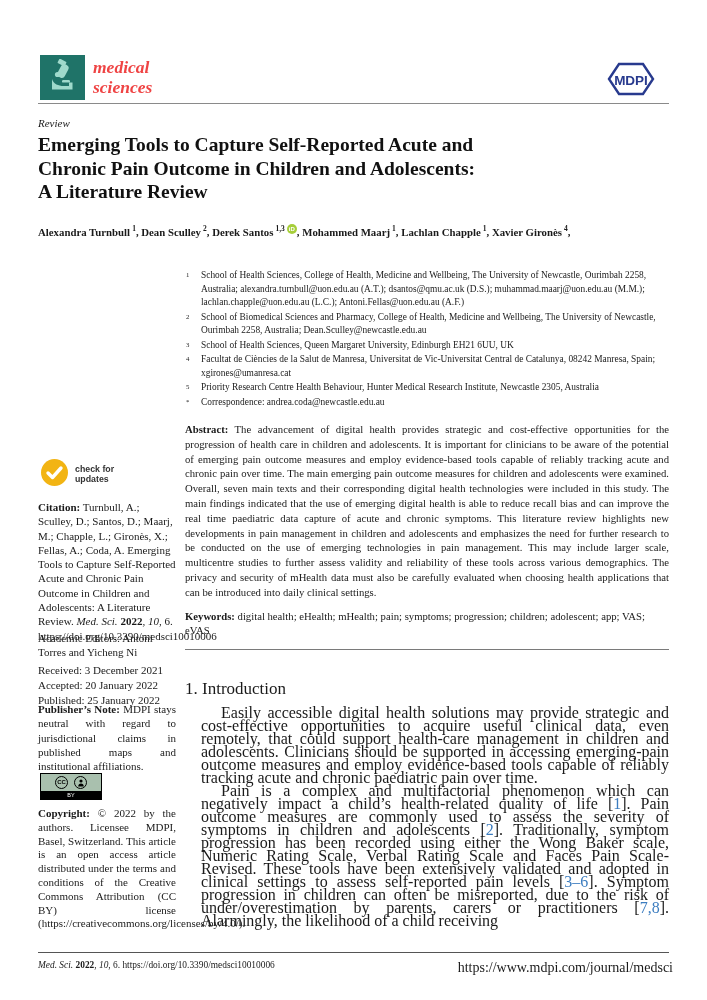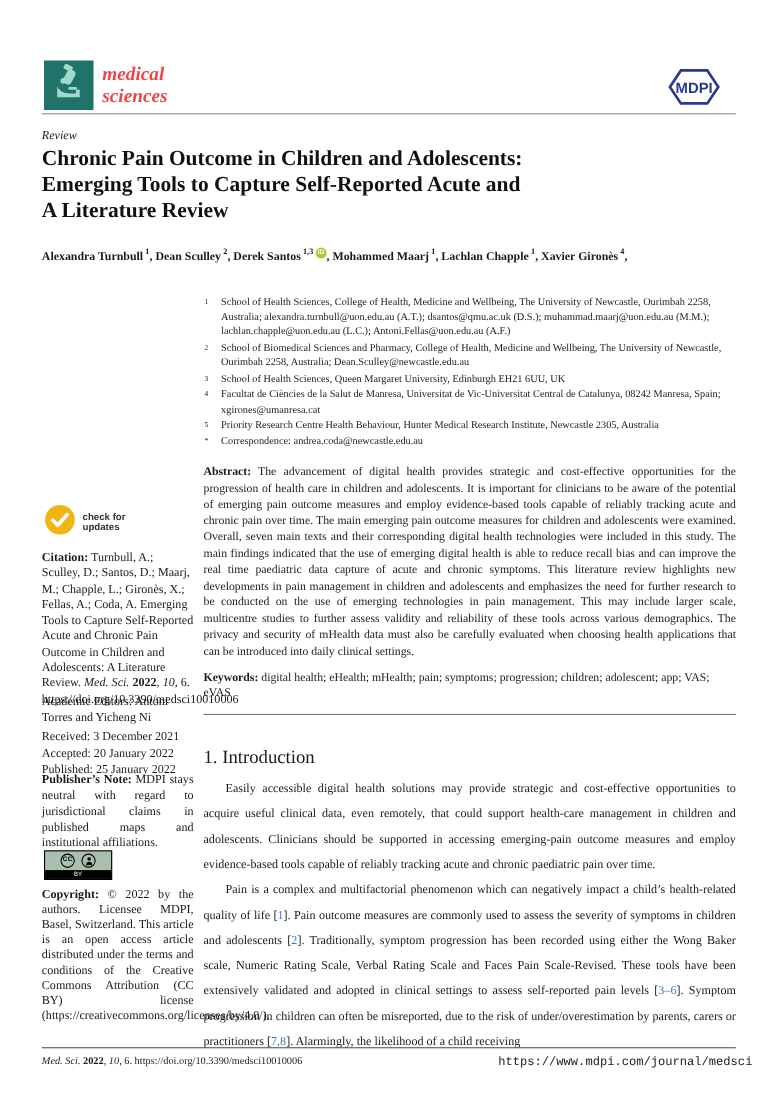--- a/index.html
+++ b/index.html
@@ -23,21 +23,21 @@
          font-size:6px;line-height:10px;text-align:center;margin-left:2px;vertical-align:super;
          font-family:"Liberation Sans",sans-serif;font-weight:bold;}
   
   .main-col{position:absolute;left:185px;top:269px;width:484px;}
   .aff-row{position:relative;padding-left:16px;font-size:9.4px;line-height:13.5px;margin-bottom:1px;}
   .aff-num{position:absolute;left:1px;top:-1px;font-size:6.8px;}
   .abstract{margin:13px 0 0 0;font-size:10.7px;line-height:14.8px;text-align:justify;}
   .keywords{margin:9px 0 0 0;font-size:10.7px;line-height:14.8px;}
   .col-rule{margin-top:11px;border:none;border-top:1px solid #7a7a7a;}
   .sec-head{margin:29px 0 0 0;font-weight:normal;font-size:17px;}
-  .para{margin:7px 0 0 0;font-size:11px;line-height:23px;text-align:justify;text-indent:20px;}
+  .para{margin:7px 0 0 16px;font-size:16px;line-height:13px;text-align:justify;text-indent:20px;}
   .para.second{margin-top:0;}
   .ref{color:#3c7dc0;}
   
   .sidebar{position:absolute;left:38px;top:458px;width:138px;}
   .check-badge{position:absolute;left:2px;top:0;display:flex;align-items:center;cursor:pointer;}
   .check-text{margin-left:6px;font-family:"Liberation Sans",sans-serif;font-weight:bold;
               font-size:8.8px;line-height:9.5px;color:#333;}
   .side-text{position:absolute;left:0;width:138px;font-size:11px;line-height:14.3px;margin:0;}
   .side-cite{top:42px;}
   .side-editors{top:173px;}
@@ -49,21 +49,21 @@
             border:1px solid #000;box-sizing:border-box;}
   .cc-circles{display:flex;justify-content:center;gap:6px;margin-top:2px;}
   .cc-circle{width:13px;height:13px;border:1.4px solid #000;border-radius:50%;box-sizing:border-box;
              font-family:"Liberation Sans",sans-serif;font-weight:bold;font-size:6px;line-height:10.5px;
              text-align:center;color:#000;}
   .cc-bar{position:absolute;left:0;bottom:0;width:100%;height:8px;background:#000;color:#fff;
           font-family:"Liberation Sans",sans-serif;font-size:5.5px;line-height:8px;text-align:center;}
   
   .footer-rule{position:absolute;left:38px;top:952px;width:631px;height:1px;background:#555;}
   .footer-left{position:absolute;left:38px;top:960px;font-size:9.4px;}
-  .footer-right{position:absolute;right:23px;top:960px;font-size:11px;font-family:Liberation Mono, monospace;}
+  .footer-right{position:absolute;right:34px;top:960px;font-size:14px;}
 </style>
 </head>
 <body>
 
 <div class="page">
 
   <div class="logo-box">
     <span>
       <svg width="32" height="34" viewBox="0 0 32 34">
         <g fill="#9fd9cb">
@@ -83,22 +83,22 @@
   <div class="mdpi-logo">
     <svg width="68" height="42" viewBox="0 0 68 42">
       <polygon points="12,21 22,6 46,6 56,21 46,36 22,36" fill="none" stroke="#283a8e" stroke-width="2.4"></polygon>
       <text x="34" y="26.5" text-anchor="middle" font-family="Liberation Sans, sans-serif" font-weight="bold" font-size="13.5" fill="#283a8e">MDPI</text>
     </svg>
   </div>
   <div class="header-rule"></div>
 
   <div class="review-label">Review</div>
   <div class="title">
+    <div>Emerging Tools to Capture Self-Reported Acute and</div>
     <div>Chronic Pain Outcome in Children and Adolescents:</div>
-    <div>Emerging Tools to Capture Self-Reported Acute and</div>
     <div>A Literature Review</div>
   </div>
   <div class="authors">
     <div>
       
     
         <span class="author-seg"><span>Alexandra Turnbull</span><sup>1</sup><span>, </span></span>
       
         <span class="author-seg"><span>Dean Sculley</span><sup>2</sup><span>, </span></span>
       

